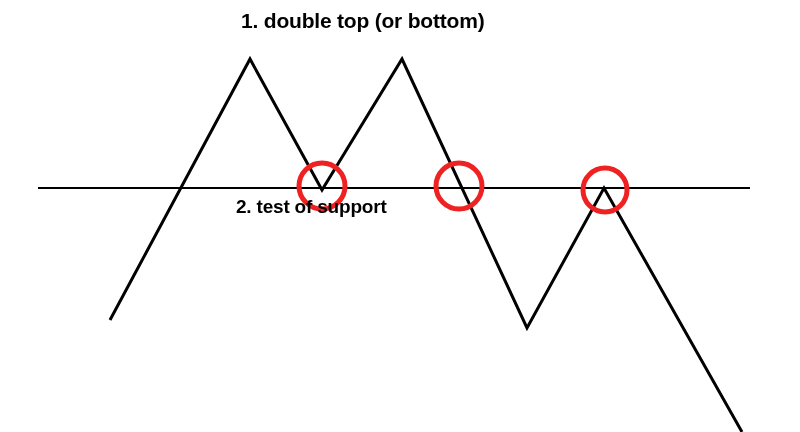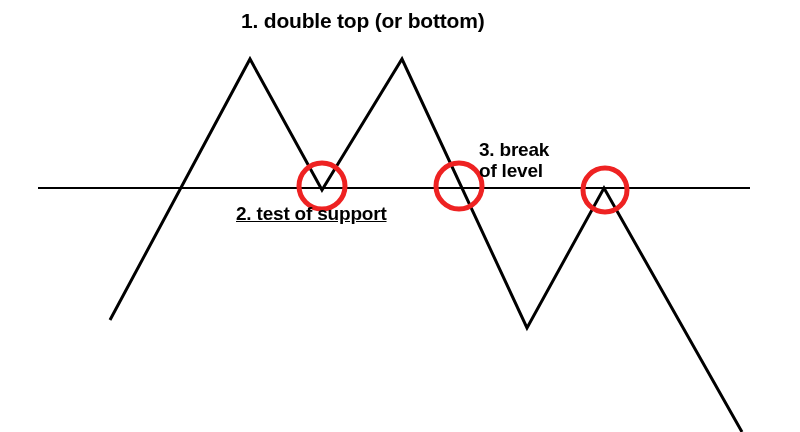--- a/index.html
+++ b/index.html
@@ -36,23 +36,22 @@
     letter-spacing: -0.2px;
   }
   #label-double-top {
     left: 197px;
     top: 9px;
     font-size: 21px;
     margin-left: 44px;
   }
   #label-test-support {
     left: 236px;
-    top: 203px;
+    top: 196px;
     font-size: 19px;
-    text-decoration: underline;
   }
   #label-break-level {
     left: 479px;
     top: 139px;
     font-size: 19px;
   }
   #label-retest {
     left: 625px;
     top: 200px;
     font-size: 19px;
@@ -68,16 +67,15 @@
       <polyline points="110,320 250,59 322,190 402,59 527,328 604,188 742,432" fill="none" stroke="#000000" stroke-width="3" stroke-linejoin="miter" stroke-linecap="butt"></polyline>
       <ellipse cx="322" cy="186" rx="23" ry="23" fill="none" stroke="#ee2222" stroke-width="5"></ellipse>
       <ellipse cx="459" cy="186" rx="23" ry="23" fill="none" stroke="#ee2222" stroke-width="5"></ellipse>
       <ellipse cx="605" cy="190" rx="22" ry="22" fill="none" stroke="#ee2222" stroke-width="5"></ellipse>
     </svg>
 
   <div class="annotation" id="label-double-top">1. double top (or bottom)</div>
 
   <div class="annotation" id="label-test-support">2. test of support</div>
 
-  <div class="annotation" id="label-break-level"><span>3. break</span><br><span>of level</span></div>
 
 
 </div>
 
 </body></html>

